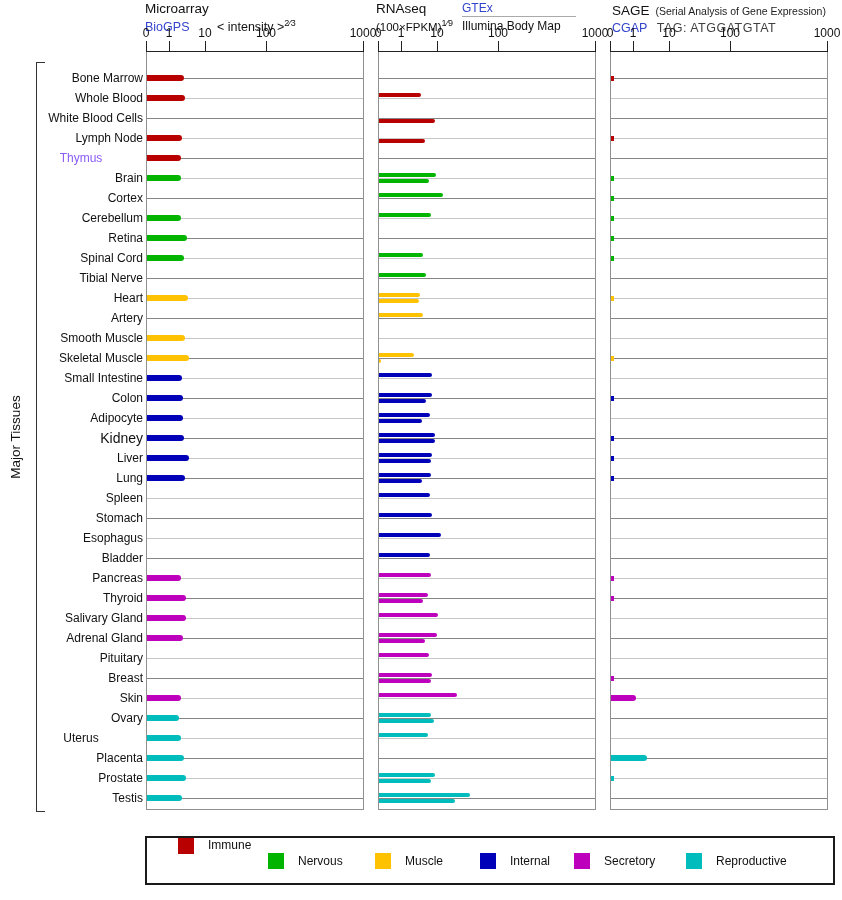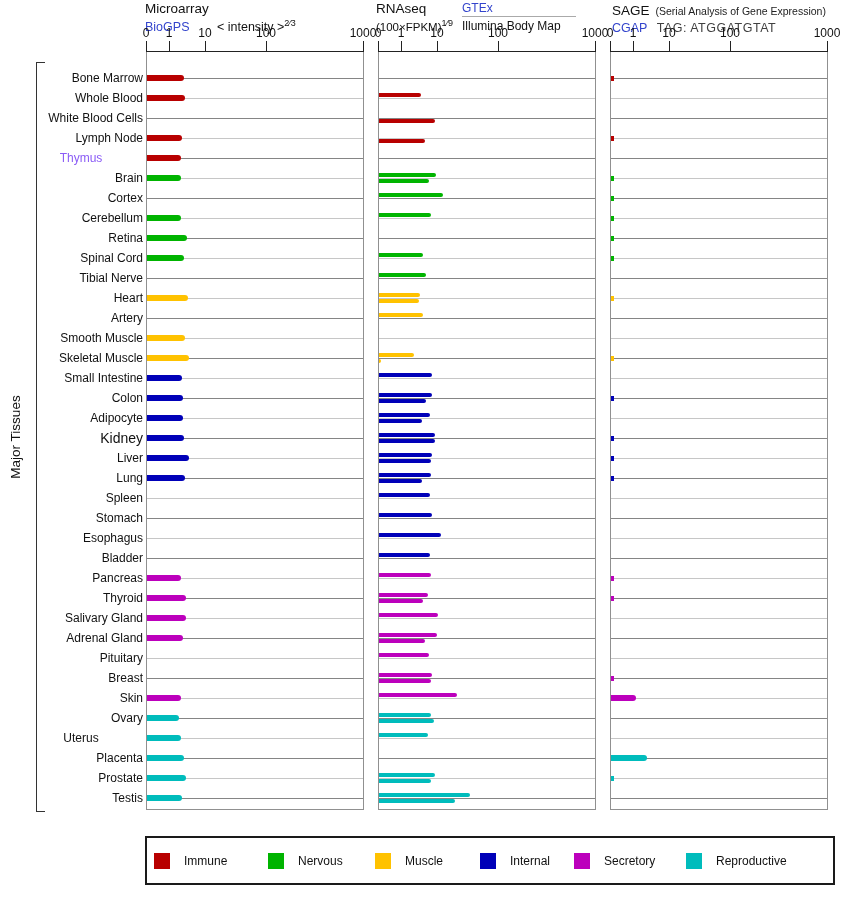--- a/index.html
+++ b/index.html
@@ -332,21 +332,21 @@
       <div class="abs" style="left: 379px; top: 798px; width: 216px; height: 1px; background: rgb(133, 133, 133);"></div>
       <div class="abs" style="left: 611px; top: 798px; width: 216px; height: 1px; background: rgb(133, 133, 133);"></div>
       <div class="abs" style="left: 19px; top: 790px; width: 124px; height: 16px; line-height: 16px; text-align: right; font-size: 12px; color: rgb(17, 17, 17); white-space: nowrap;">Testis</div>
       <div class="abs" style="left: 147px; top: 795px; width: 35px; height: 6px; background: rgb(0, 188, 188); border-radius: 0px 3px 3px 0px;"></div>
       <div class="abs" style="left: 379px; top: 793px; width: 91px; height: 4px; background: rgb(0, 188, 188); border-radius: 0px 2px 2px 0px;"></div>
       <div class="abs" style="left: 379px; top: 799px; width: 76px; height: 4px; background: rgb(0, 188, 188); border-radius: 0px 2px 2px 0px;"></div>
     </div>
 
   <div id="legend-box">
     <div id="legend-items" class="abs" style="left:0;top:0;width:100%;height:100%;">
-        <div style="position: absolute; left: 7px; top: 0px; height: 100%; display: flex; align-items: center;">
+        <div style="position: absolute; left: 31px; top: 0px; height: 100%; display: flex; ">
           <span style="width: 16px; height: 16px; display: inline-block; margin-right: 14px; background: rgb(184, 0, 0);"></span>
           <span style="font-size: 12px; color: rgb(17, 17, 17);">Immune</span>
         </div>
         <div style="position: absolute; left: 121px; top: 0px; height: 100%; display: flex; align-items: center;">
           <span style="width: 16px; height: 16px; display: inline-block; margin-right: 14px; background: rgb(0, 180, 0);"></span>
           <span style="font-size: 12px; color: rgb(17, 17, 17);">Nervous</span>
         </div>
         <div style="position: absolute; left: 333px; top: 0px; height: 100%; display: flex; align-items: center;">
           <span style="width: 16px; height: 16px; display: inline-block; margin-right: 14px; background: rgb(0, 0, 184);"></span>
           <span style="font-size: 12px; color: rgb(17, 17, 17);">Internal</span>

